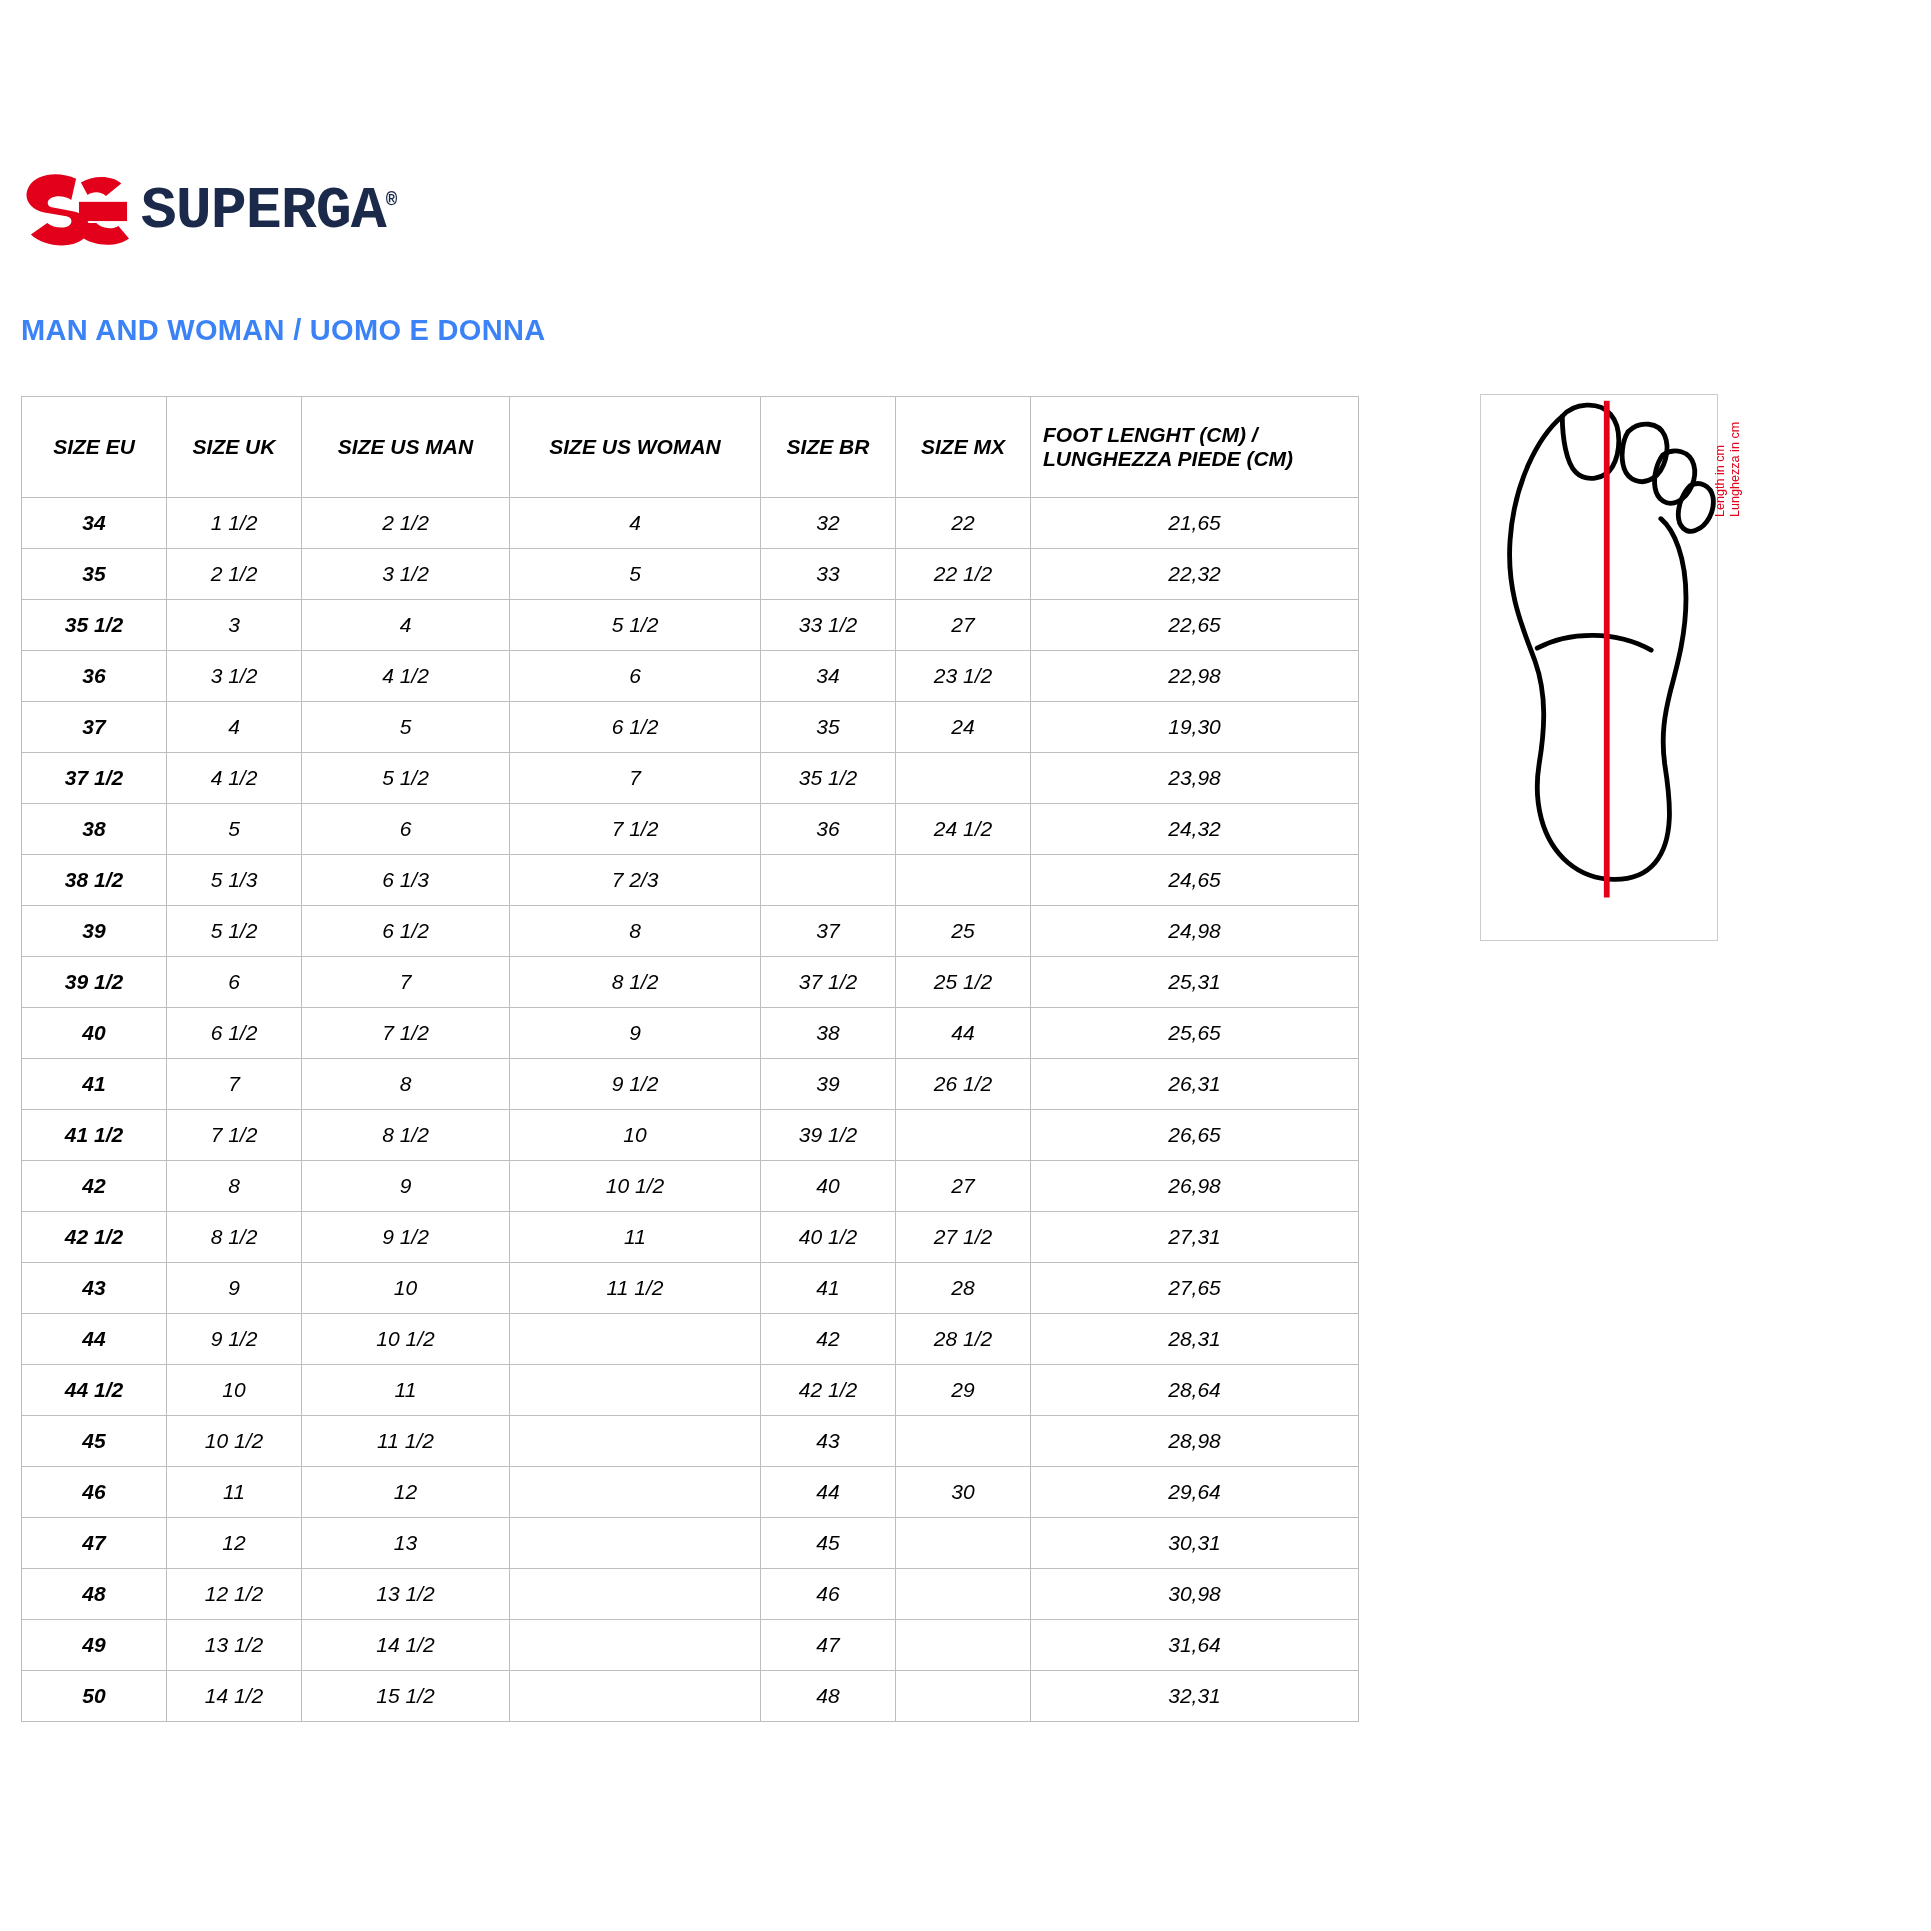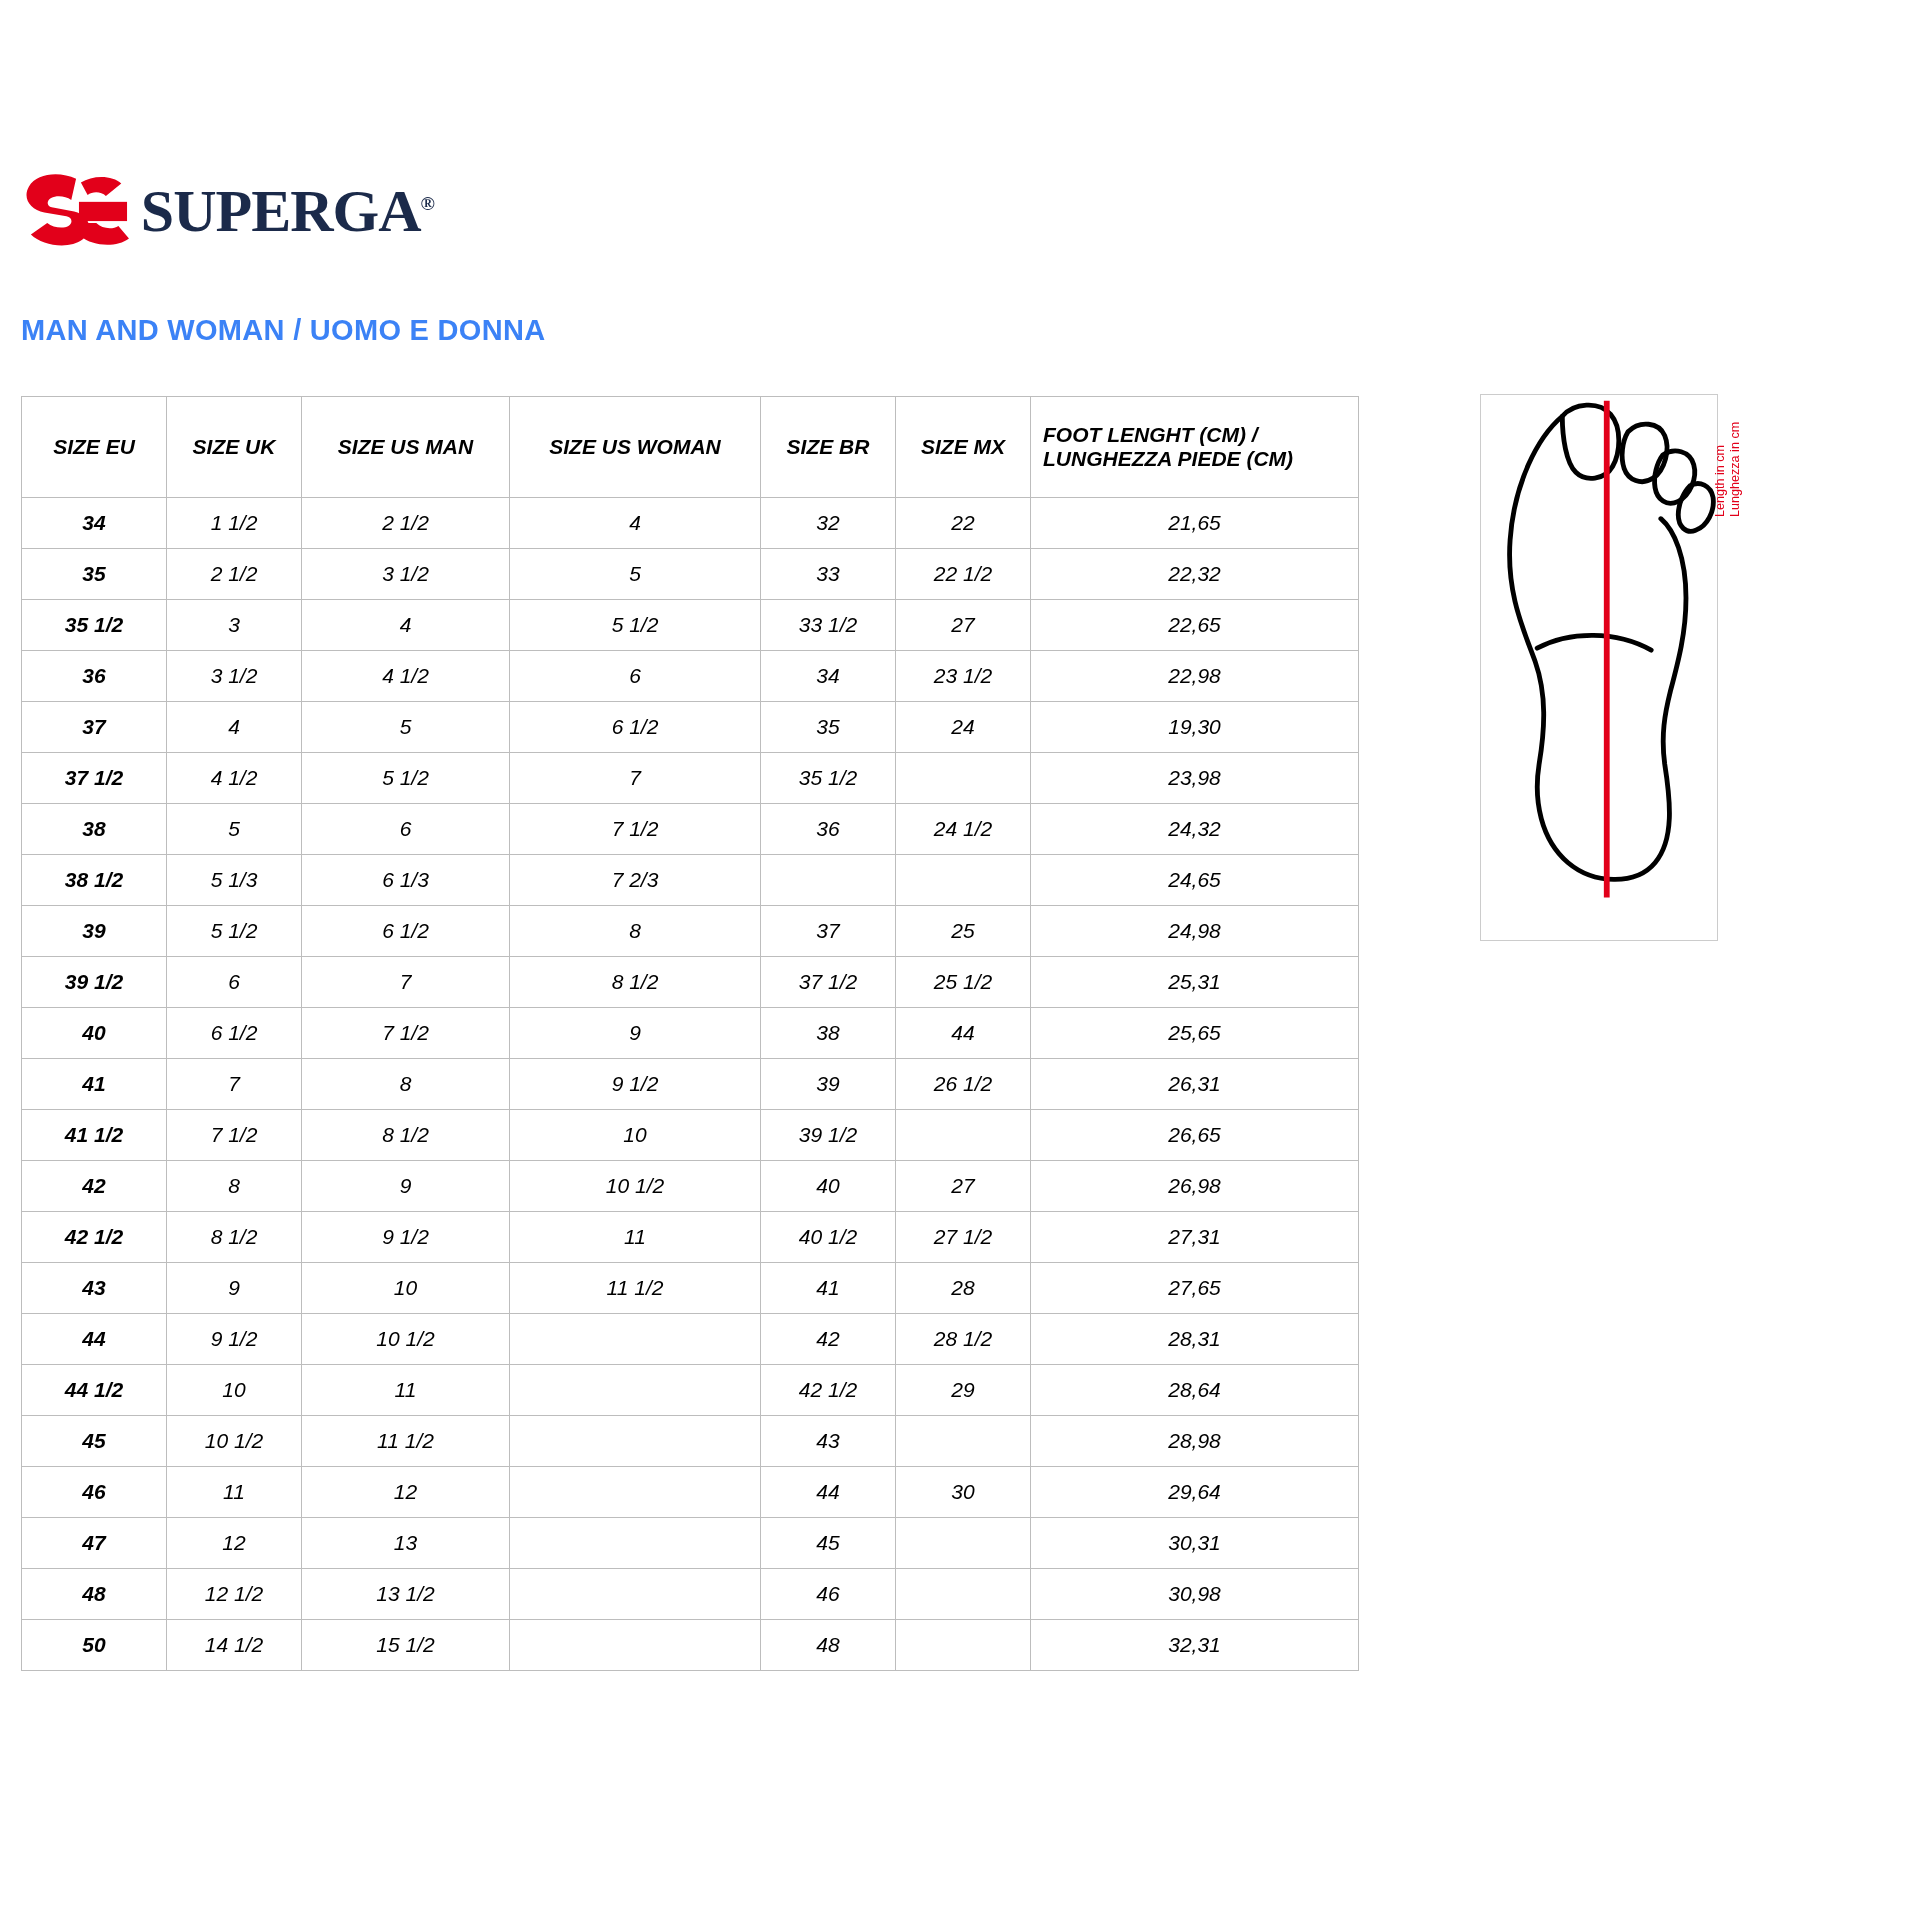--- a/index.html
+++ b/index.html
@@ -33,21 +33,21 @@
     height: 77px;
   }
   .logo-mark {
     width: 114px;
     height: 75px;
     position: relative;
     flex: none;
   }
   .logo-mark svg { display: block; }
   .logo-word {
-    font-family: Liberation Serif, serif;
+    font-family: Liberation Mono, monospace;
     font-weight: bold;
     font-size: 60px;
     letter-spacing: -1px;
     color: #1b2a4a;
     line-height: 1;
     margin-left: 5.8px;
     position: relative;
   }
   .logo-reg {
     font-size: 19.3px;
@@ -377,20 +377,29 @@
         <tr>
           <td class="col-eu">48</td>
           <td>12 1/2</td>
           <td>13 1/2</td>
           <td></td>
           <td>46</td>
           <td></td>
           <td>30,98</td>
         </tr>
         <tr>
+          <td class="col-eu">49</td>
+          <td>13 1/2</td>
+          <td>14 1/2</td>
+          <td></td>
+          <td>47</td>
+          <td></td>
+          <td>31,64</td>
+        </tr>
+        <tr>
           <td class="col-eu">50</td>
           <td>14 1/2</td>
           <td>15 1/2</td>
           <td></td>
           <td>48</td>
           <td></td>
           <td>32,31</td>
         </tr>
       </tbody>
   </table>

